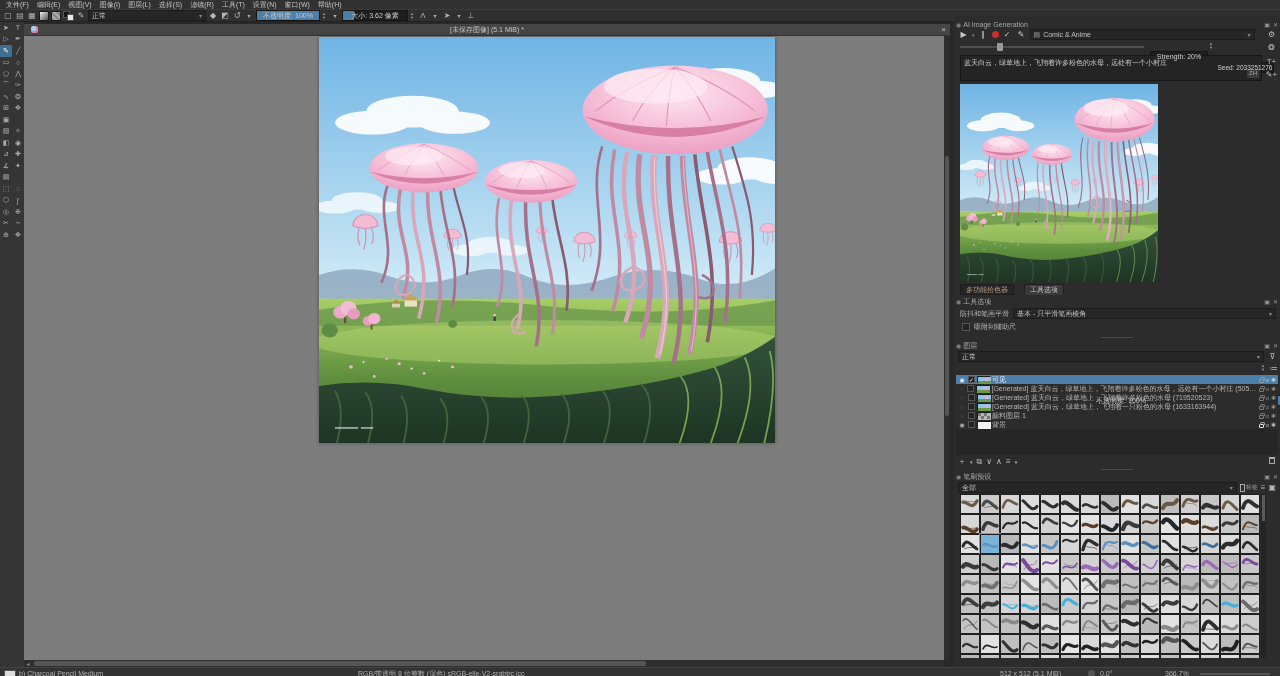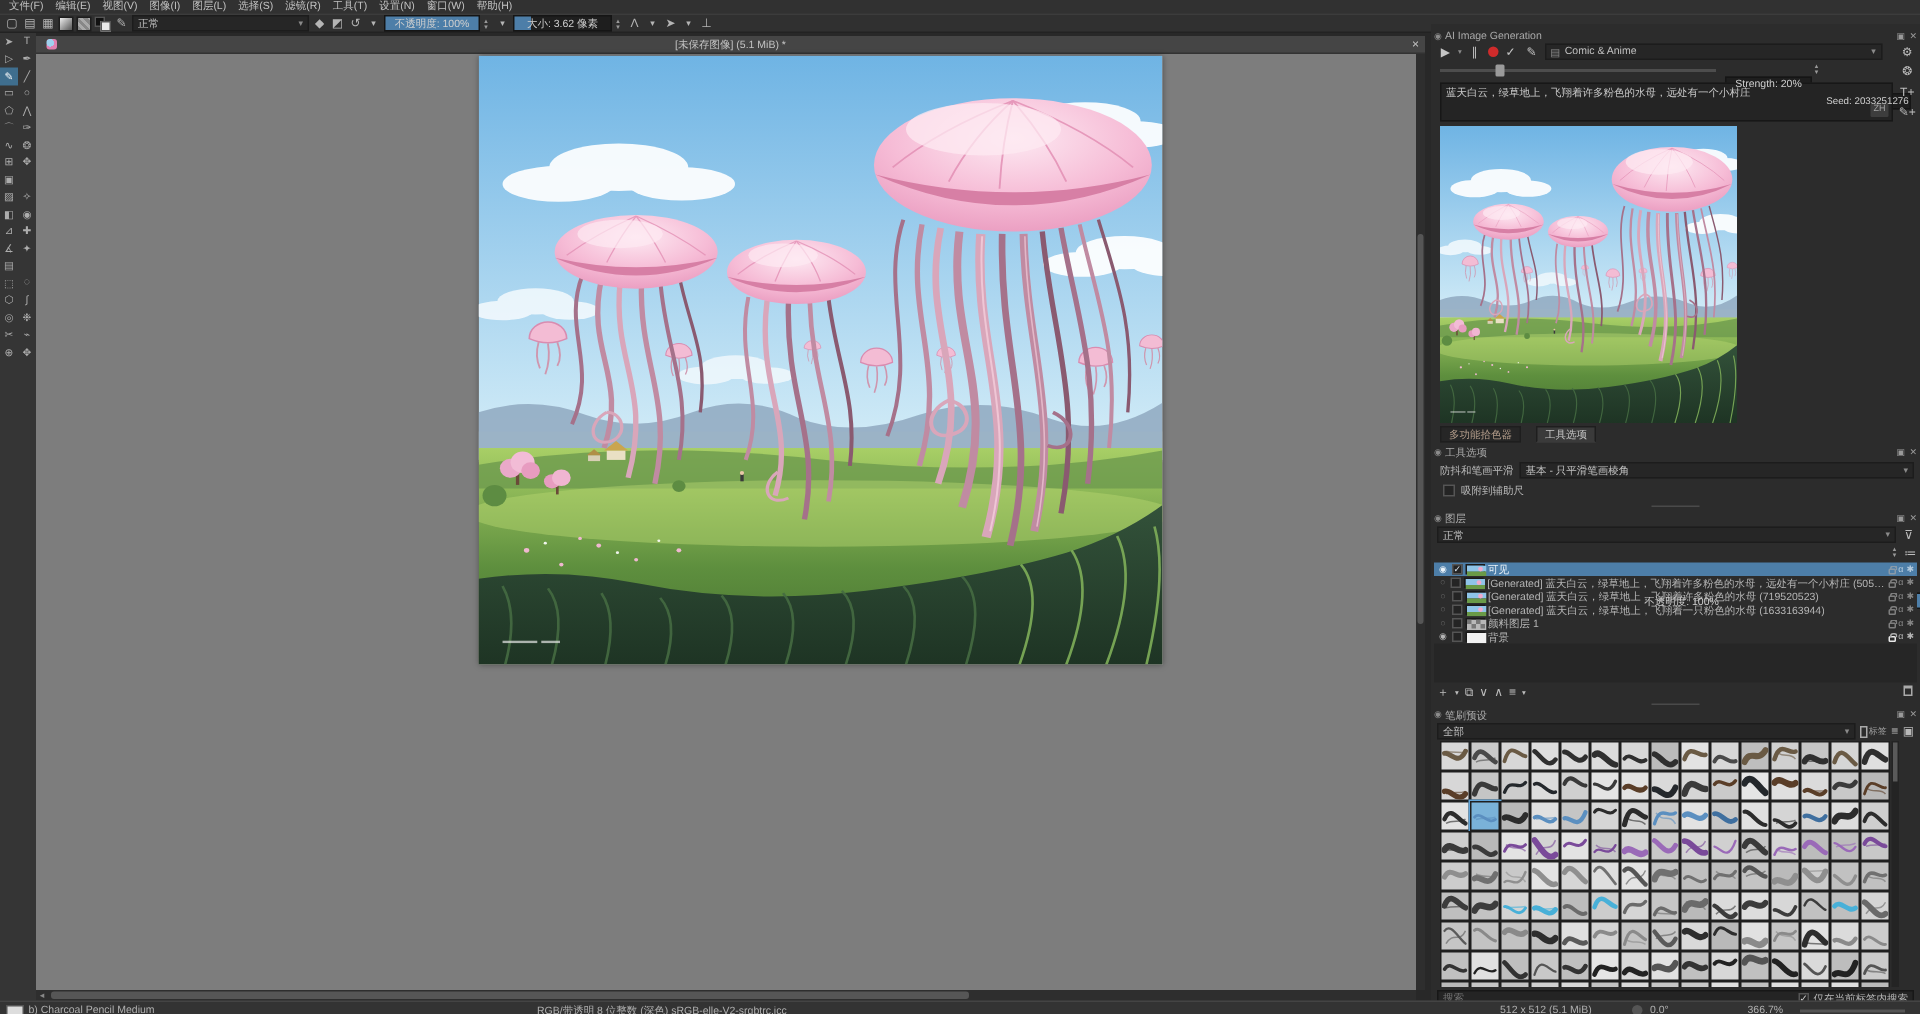--- a/index.html
+++ b/index.html
@@ -1381,27 +1381,20 @@
       </div>
       <div class="bcell" style="background: rgb(188, 188, 188);">
         <svg width="18" height="17">
           <path d="M2 12.088842562865466 C 6 -1.629495564615354, 11 8.370504435384646, 16 6.066958511713892" fill="none" stroke="#585858" stroke-width="2.3104681223630905" stroke-linecap="round"></path>
         </svg>
       </div>
     </div>
   <div class="abs" style="right:14px;top:478px;width:5px;height:164px;background:#242424">
     <div style="position:absolute;top:1px;left:1px;width:3px;height:26px;background:#5a5a5a"></div>
   </div>
-  <div class="abs" id="search-row" style="left:4px;top:644px;right:4px;height:11px;display:flex;align-items:center;background:#242424;border:1px solid #171717;padding:0 3px">
-    <input placeholder="搜索" style="">
-    <span style="margin-left:auto;display:flex;align-items:center;gap:3px">
-      <span class="checkbox" style="width:7px;height:7px">✓</span>
-      <span>仅在当前标签内搜索</span>
-    </span>
-  </div>
 </div>
 
 <div id="statusbar">
   <span style="margin-left:4px;width:12px;height:8px;background:#ddd;border:1px solid #555;display:inline-block"></span>
   <span style="margin-left:3px">b) Charcoal Pencil Medium</span>
   <span style="position:absolute;left:358px">RGB/带透明 8 位整数 (深色) sRGB-elle-V2-srgbtrc.icc</span>
   <span style="position:absolute;left:1000px">512 x 512 (5.1 MiB)</span>
   <span style="position:absolute;left:1088px;width:7px;height:7px;border-radius:50%;background:#555;display:inline-block"></span>
   <span style="position:absolute;left:1100px">0.0°</span>
   <span style="position:absolute;left:1165px">366.7%</span>

